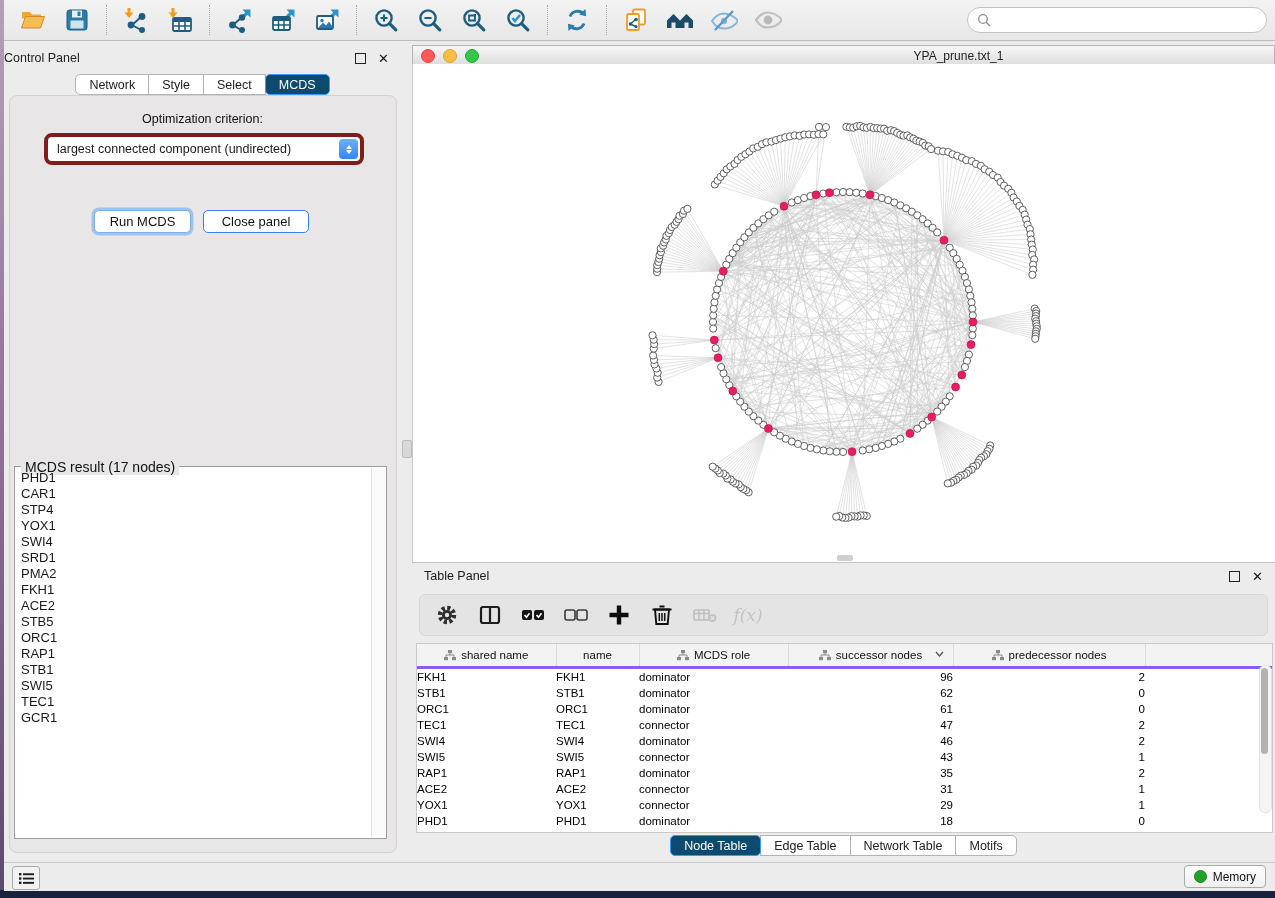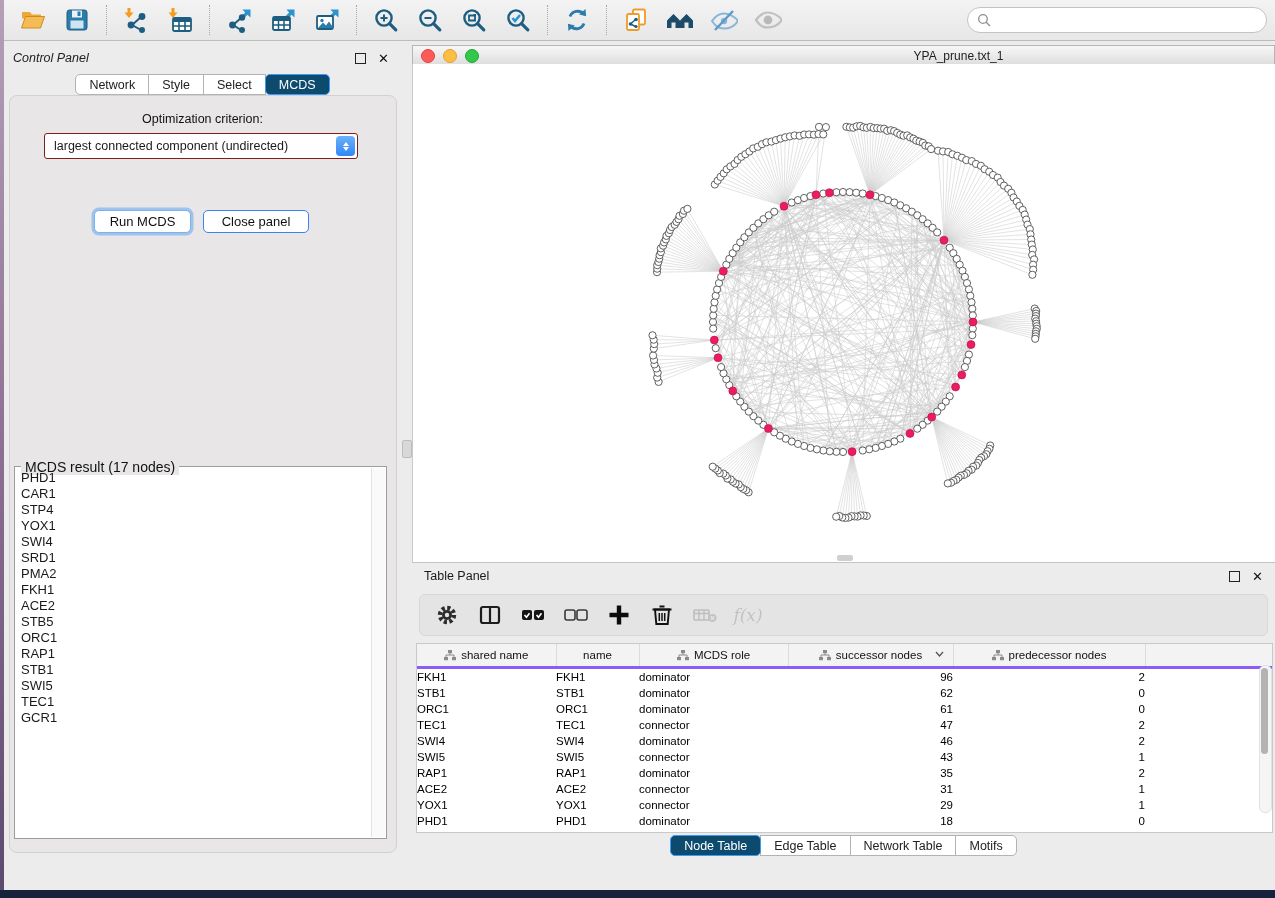--- a/index.html
+++ b/index.html
@@ -20,35 +20,35 @@
        background:transparent;border:none;padding:0;}
   .tb-btn svg{display:block;}
   .tb-btn.disabled{opacity:.55;}
   #search-wrap{position:absolute;right:8px;top:7px;width:298px;height:24px;border:1px solid #c3c3c3;
        border-radius:13px;background:#fff;display:flex;align-items:center;}
   #search-wrap svg{margin-left:9px;}
   #search-input{border:none;outline:none;background:transparent;flex:1;height:20px;font-size:12px;padding:0 8px 0 5px;}
 
   
   #control-panel{position:absolute;left:0;top:41px;width:397px;height:821px;background:#ececec;}
-  .panel-head{height:26px;display:flex;align-items:center;padding:4px 12px 0 9px;font-size:12.5px;color:#222;font-style:italic;}
+  .panel-head{height:26px;display:flex;align-items:center;padding:4px 12px 0 0;font-size:12.5px;color:#222;}
   .panel-head .spacer{flex:1;}
   .float-icon{width:9px;height:9px;border:1.5px solid #222;display:inline-block;margin-right:12px;}
   .close-icon{font-size:13px;font-weight:bold;color:#111;line-height:1;}
   .seg-tabs{display:flex;justify-content:center;}
   .seg-tab{border:1px solid #b3b3b3;background:#fff;padding:2.5px 13px;font-size:12.5px;color:#222;margin-left:-1px;position:relative;}
   .seg-tab:first-child{border-radius:5px 0 0 5px;margin-left:0;}
   .seg-tab:last-child{border-radius:0 5px 5px 0;}
   .seg-tab.active{background:#0c4a6e;border-color:#3b99fc;color:#fff;z-index:2;border-radius:5px;}
   #cp-tabs{position:absolute;left:0;right:0;top:33px;}
   #cp-content{position:absolute;left:5px;top:54px;width:386px;height:756px;background:#e8e6e6;
       border:1px solid #d3d1d1;border-radius:8px;}
   #opt-label{position:absolute;left:0;right:0;top:71px;text-align:center;font-size:12.5px;color:#111;}
-  #opt-select{position:absolute;left:40px;top:92px;width:312px;height:24px;background:#fff;border:1px solid #7f1d1d;
-      border-radius:3px;display:flex;align-items:center;font-size:12.5px;}
+  #opt-select{position:absolute;left:40px;top:92px;width:312px;height:24px;background:#fff;border:4px solid #7f1d1d;
+      border-radius:8px;display:flex;align-items:center;font-size:12.5px;}
   #opt-select .val{flex:1;padding-left:9px;white-space:nowrap;overflow:hidden;}
   #opt-select .stepper{width:19px;height:20px;margin-right:2px;border-radius:4px;
       background:linear-gradient(#6cb1f9,#2f87f6);display:flex;flex-direction:column;align-items:center;justify-content:center;gap:1px;}
   .chev{width:0;height:0;border-left:3.5px solid transparent;border-right:3.5px solid transparent;}
   .chev.up{border-bottom:4px solid #fff;}
   .chev.down{border-top:4px solid #fff;}
   .cp-btn{position:absolute;top:169px;height:23px;background:#fff;border:1px solid #3b82f6;border-radius:5px;
       font-size:13px;color:#111;font-family:inherit;}
   #run-btn{left:90px;width:97px;border-color:#7ab3e8;box-shadow:0 0 0 2.5px rgba(85,160,245,.5);}
   #closep-btn{left:199px;width:106px;}
@@ -1363,13 +1363,29 @@
         <div id="tp-thumb"></div>
       </div>
     <div id="tp-tabs" class="seg-tabs">
       <button class="seg-tab active">Node Table</button>
       <button class="seg-tab">Edge Table</button>
       <button class="seg-tab">Network Table</button>
       <button class="seg-tab">Motifs</button>
     </div>
   </div>
 
+  <div id="status-bar">
+    <div id="status-list-btn">
+      <svg width="15" height="13" viewBox="0 0 15 13">
+        <rect x="0" y="1" width="2.4" height="2.4" fill="#1c1c1c"></rect>
+          <rect x="0" y="5.3" width="2.4" height="2.4" fill="#1c1c1c"></rect>
+          <rect x="0" y="9.6" width="2.4" height="2.4" fill="#1c1c1c"></rect>
+        <rect x="4" y="1.3" width="11" height="1.9" fill="#1c1c1c"></rect>
+          <rect x="4" y="5.6" width="11" height="1.9" fill="#1c1c1c"></rect>
+          <rect x="4" y="9.9" width="11" height="1.9" fill="#1c1c1c"></rect>
+      </svg>
+    </div>
+    <button id="memory-btn">
+      <span id="memory-dot"></span>
+      <span>Memory</span>
+    </button>
+  </div>
 </div>
 
 </body></html>

